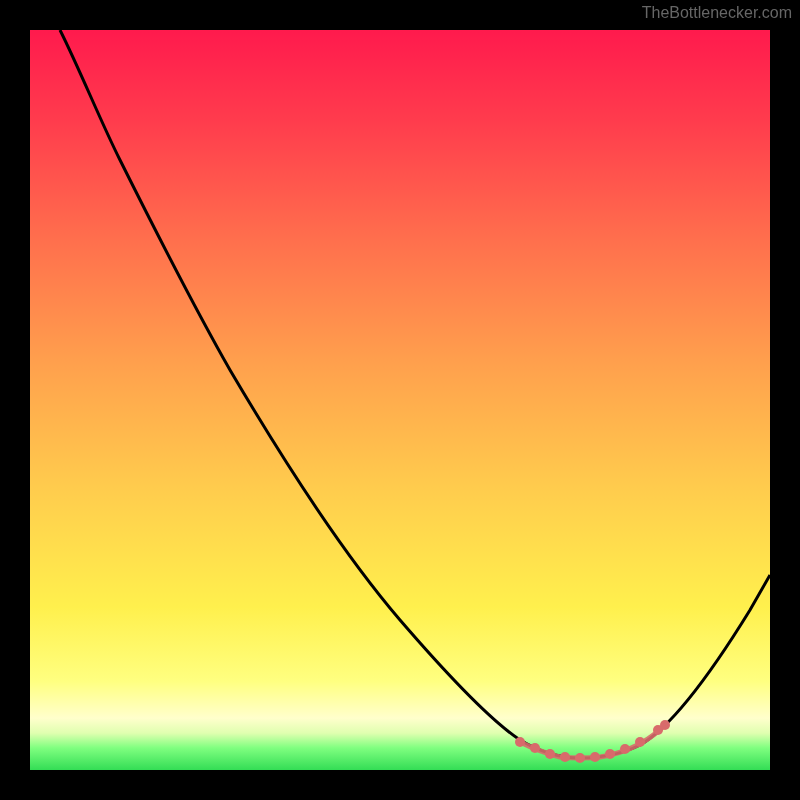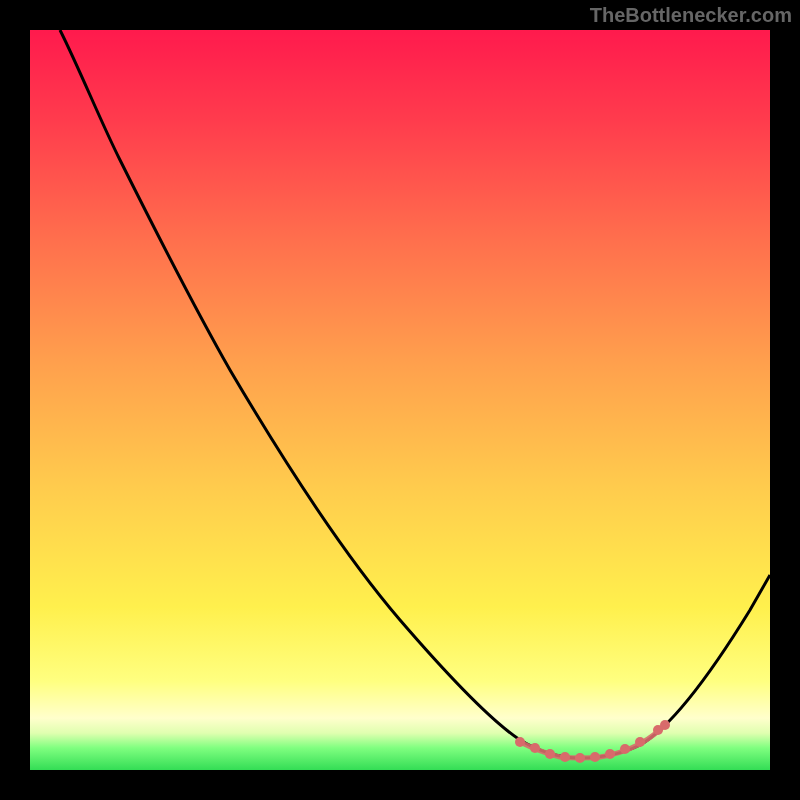--- a/index.html
+++ b/index.html
@@ -12,22 +12,22 @@
       height: 800px;
       background: #000;
       position: relative;
       font-family: Arial, sans-serif;
     }
     .watermark {
       position: absolute;
       top: 4px;
       right: 8px;
       color: #666;
-      font-size: 20px;
-      font-weight: 700;
+      font-size: 16px;
+      font-weight: 400;
       z-index: 10;
     }
     .chart-area {
       position: absolute;
       left: 30px;
       top: 30px;
       width: 740px;
       height: 740px;
     }
     .gradient-bg {

